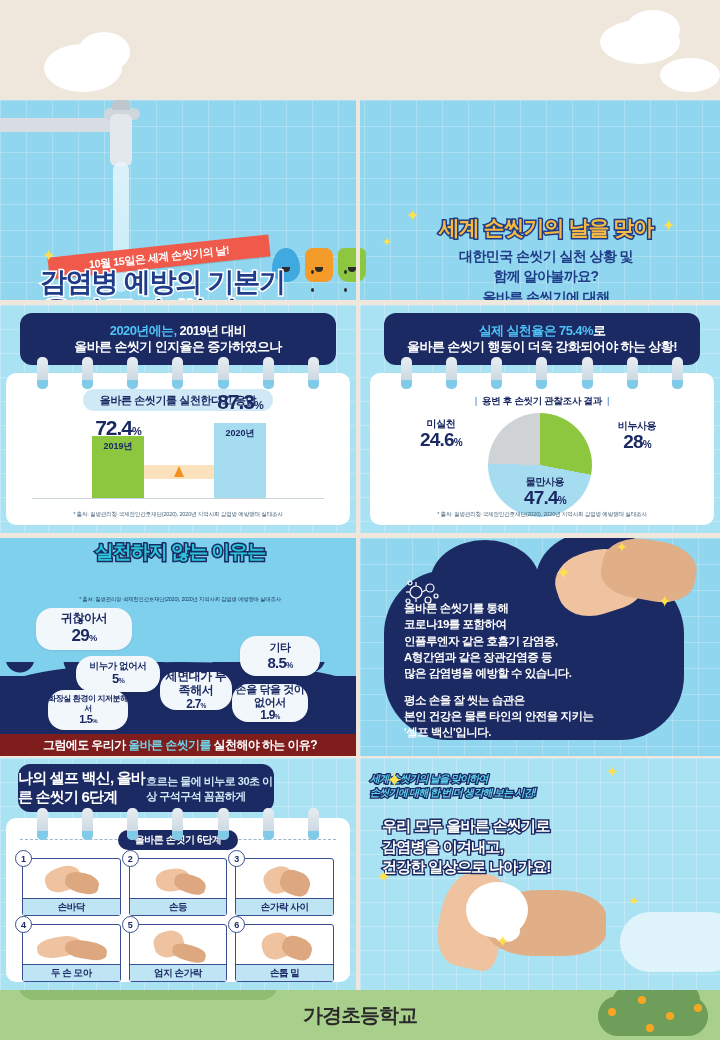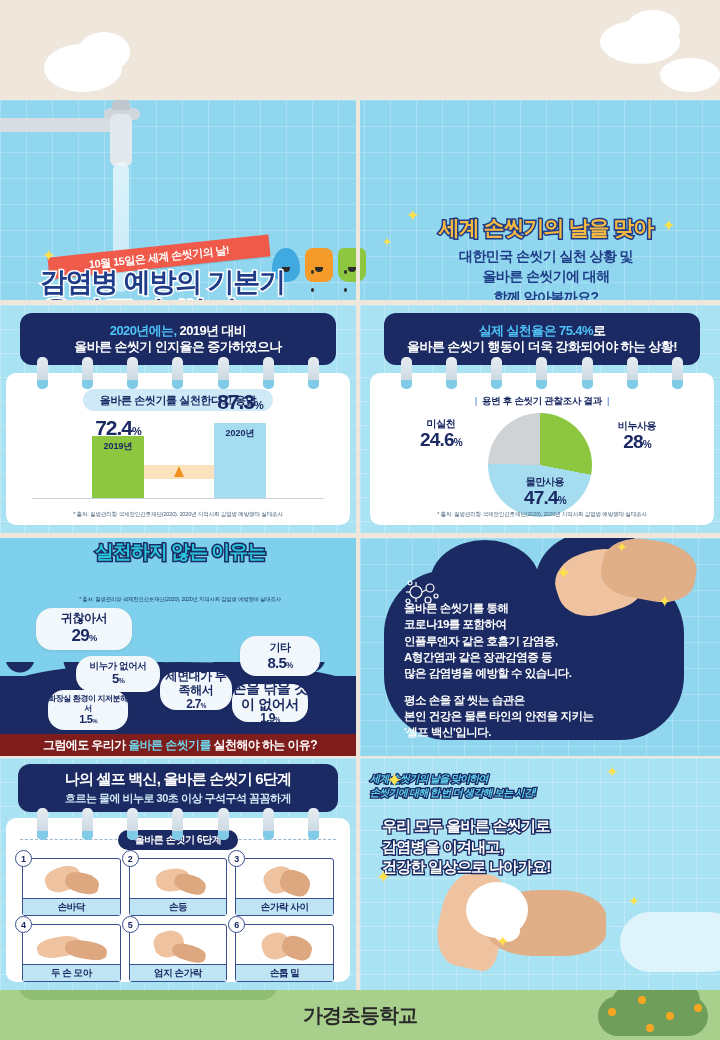--- a/index.html
+++ b/index.html
@@ -191,21 +191,21 @@
   .bb1 .bb-name { font-size: 12px; } .bb1 .bb-val { font-size: 17px; }
   .bb2 { left: 130px; top: 62px; width: 126px; height: 48px; }
   .bb2 .bb-name { font-size: 13px; } .bb2 .bb-val { font-size: 19px; }
   .bb3 { left: 240px; top: 98px; width: 80px; height: 40px; }
   .bb3 .bb-name { font-size: 11px; } .bb3 .bb-val { font-size: 15px; }
   .bb4 { left: 76px; top: 118px; width: 84px; height: 36px; }
   .bb4 .bb-name { font-size: 9.5px; } .bb4 .bb-val { font-size: 13px; }
   .bb5 { left: 160px; top: 134px; width: 72px; height: 38px; }
   .bb5 .bb-name { font-size: 12px; } .bb5 .bb-val { font-size: 12px; }
   .bb6 { left: 232px; top: 146px; width: 76px; height: 38px; }
-  .bb6 .bb-name { font-size: 14px; } .bb6 .bb-val { font-size: 12px; }
+  .bb6 .bb-name { font-size: 11px; } .bb6 .bb-val { font-size: 12px; }
   .bb7 { left: 48px; top: 152px; width: 80px; height: 40px; }
   .bb7 .bb-name { font-size: 8px; } .bb7 .bb-val { font-size: 11px; }
   .s3-bottom-band {
     position: absolute; left: 0; bottom: 0; width: 360px; height: 22px; background: #7f1d1d;
     display: flex; align-items: center; justify-content: center; z-index: 8;
   }
   .s3-bottom-band .bt { font-size: 12px; font-weight: bold; color: #fff; letter-spacing: -0.6px; }
   .s3-bottom-band .bt em { color: #6FD3E8; font-style: normal; }
 
   
@@ -223,23 +223,23 @@
   .hands-top { position: absolute; left: 196px; top: -6px; z-index: 7; }
   .ht-a { position: absolute; width: 84px; height: 64px; background: #EFC3A0; border-radius: 40% 50% 30% 45%; transform: rotate(-18deg); left: 0; top: 18px; }
   .ht-b { position: absolute; width: 94px; height: 60px; background: #E0AE87; border-radius: 45% 40% 40% 35%; transform: rotate(10deg); left: 46px; top: 8px; }
   .sparkle { position: absolute; color: #FFE14D; font-size: 16px; z-index: 8; line-height: 1; }
 
   
   #sec4 { left: 0; top: 758px; width: 720px; height: 232px; }
   .sec4-divider { position:absolute; left:356px; top:0; width:4px; height:232px; background:#EFE7DC; z-index:9; }
   .steps-card { position: absolute; left: 6px; top: 6px; width: 344px; height: 218px; }
   .steps-head {
-    position: absolute; left: 12px; top: 0; width: 320px; height: 48px;
+    position: absolute; left: 12px; top: 0; width: 256px; height: 48px;
     background: #1B2A63; border-radius: 12px; z-index: 4;
-    display: flex; flex-direction: column; align-items: center; justify-content: center;
+    display: flex; flex-direction: row; align-items: center; justify-content: center;
   }
   .steps-head .sh1 { color: #fff; font-size: 15px; font-weight: bold; letter-spacing: -0.8px; }
   .steps-head .sh2 { color: #CFE9F6; font-size: 11px; font-weight: bold; letter-spacing: -0.5px; margin-top: 2px; }
   .steps-body { position: absolute; left: 0; top: 54px; width: 344px; height: 164px; background: #fff; border-radius: 10px; z-index: 3; }
   .steps-sub {
     position: absolute; left: 112px; top: 12px; width: 120px; height: 20px; background: #1B2A63;
     border-radius: 10px; color: #fff; font-size: 10px; font-weight: bold; letter-spacing: -0.4px;
     display: flex; align-items: center; justify-content: center; z-index: 5;
   }
   .steps-dashes { position: absolute; left: 14px; top: 21px; width: 316px; border-top: 1px dashed #9CB6CC; z-index: 4; }
@@ -346,22 +346,22 @@
 
     <div class="hero-r-title">
       <span class="rt1">세계 손씻기의 날을 맞아</span>
     </div>
     <div class="sparkle" style="left:406px; top:108px;">✦</div>
     <div class="sparkle" style="left:662px; top:118px;">✦</div>
     <div class="sparkle" style="left:382px; top:136px; font-size:12px;">✦</div>
 
     <div class="hero-r-sub">
       <div>대한민국 손씻기 실천 상황 및</div>
+      <div>함께 알아볼까요?</div>
       <div>올바른 손씻기에 대해</div>
-      <div>함께 알아볼까요?</div>
     </div>
 
     <div class="doctor">
       
       
       
       
       
       
       

